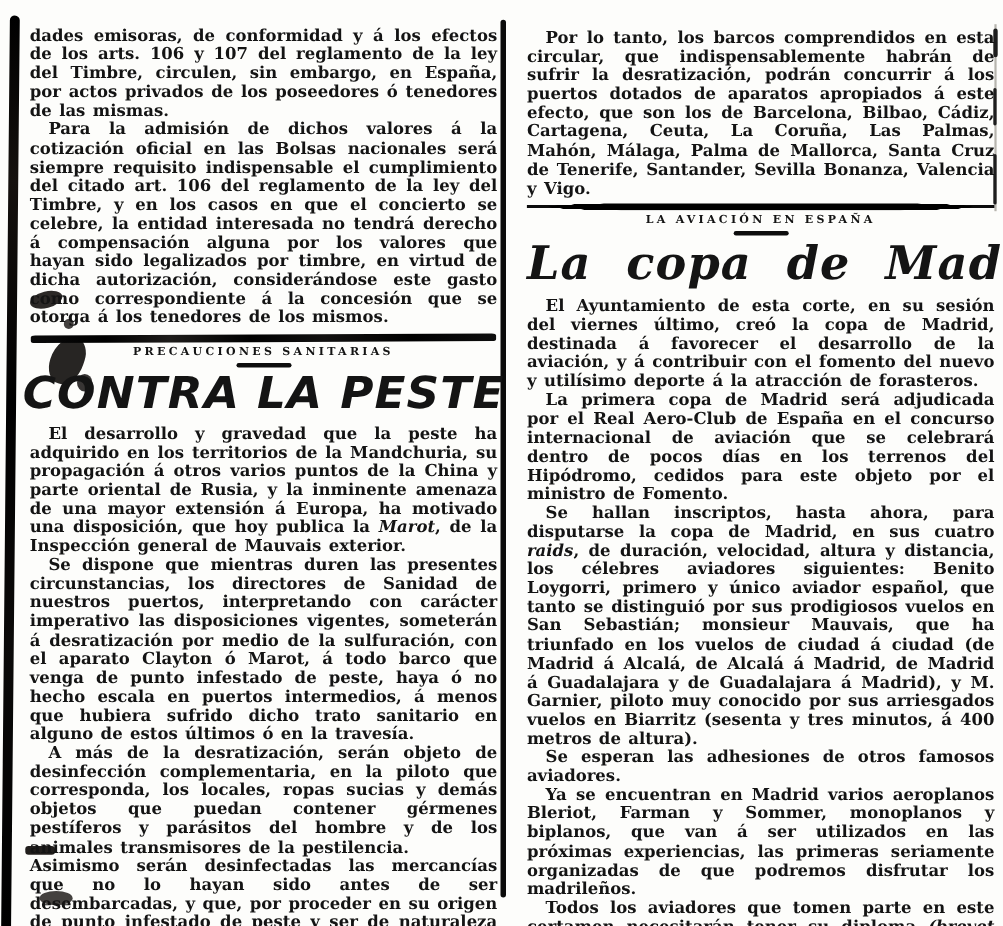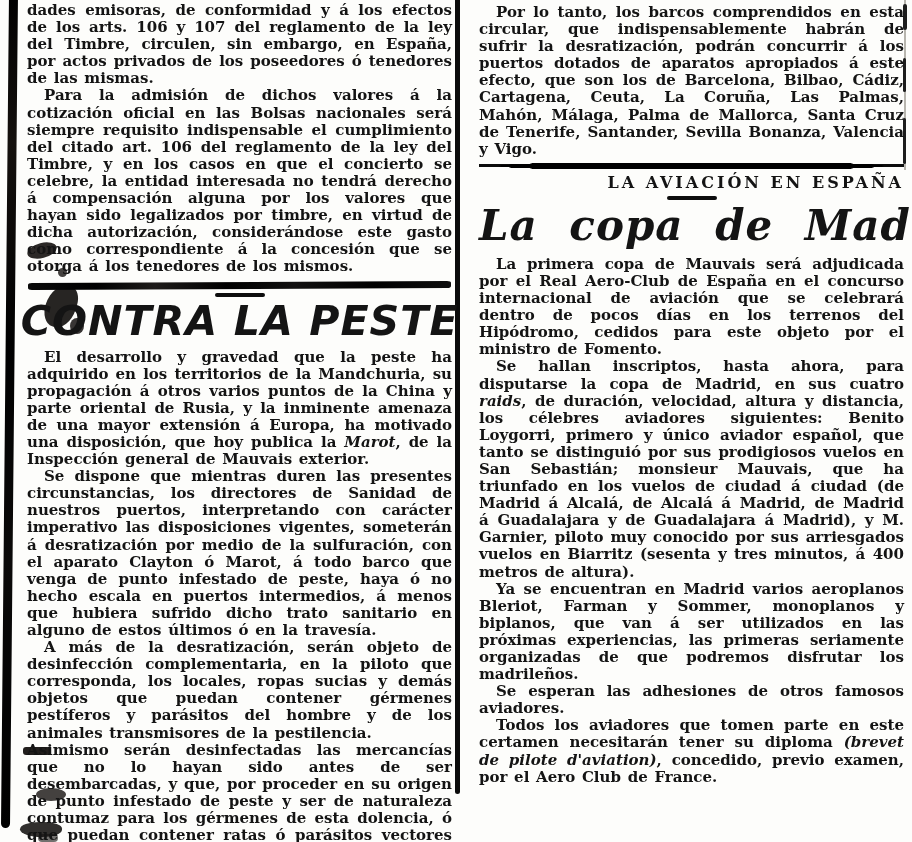--- a/index.html
+++ b/index.html
@@ -3,21 +3,21 @@
 <meta charset="utf-8">
 <style>
   :root { --paper:#fdfdfb; --ink:#141414; }
   * { box-sizing: border-box; }
   html,body { margin:0; padding:0; }
   body {
     width:912px; height:842px; position:relative; overflow:hidden;
     background:var(--paper); color:var(--ink);
     font-family:"DejaVu Serif","Liberation Serif",serif;
   }
-  .page { position:absolute; inset:0; }
+  .page { position:absolute; inset:0;margin-top:22px; }
 
   
   .fold-bar { position:absolute; left:5px; top:-8px; width:9px; height:836px;
     background:linear-gradient(180deg,#000 0%,#15110e 18%,#000 42%,#0b0a09 68%,#000 100%);
     border-radius:5px; transform:rotate(0.55deg); }
   .col-rule { position:absolute; left:455px; top:-4px; width:5px; height:798px;
     background:#0b0b0b; border-radius:3px; }
   .edge-line { position:absolute; left:904px; top:0; width:2px; height:170px; background:#b7b5ae; }
   .edge-dash { position:absolute; background:#1d1d1d; border-radius:2px; }
   .blob { position:absolute; background:#151210; }
@@ -32,21 +32,21 @@
   .noindent { text-indent:0; }
   .it { font-style:italic; }
 
   .rule-thick { height:7px; margin:6px 1px 4px;
     background:linear-gradient(90deg,#0a0a0a 0%,#000 16%,#1e1c1a 30%,#000 47%,#121110 63%,#000 82%,#0e0e0e 100%);
     border-radius:4px/2px; transform:rotate(-0.25deg); }
   .rule-taper { height:6px; margin:5px 0 4px;
     background:radial-gradient(ellipse 60% 100% at 50% 50%, #000 60%, #000 75%, rgba(0,0,0,0) 76%),
                linear-gradient(180deg, rgba(0,0,0,0) 0 1px, #0c0c0c 1px 4px, rgba(0,0,0,0) 4px);
   }
-  .kicker { text-align:right; font-weight:bold; font-size:16px;
+  .kicker { text-align:center; font-weight:bold; font-size:10px;
     letter-spacing:3px; margin:2px 0 0; }
   .kicker-divider { width:50px; height:4px; background:#0d0d0d; margin:4px auto 1px; border-radius:2px; }
 
   .headline { margin:0 0 5px; text-align:center; font-weight:bold; font-style:italic; white-space:nowrap; }
   .headline-sans { font-family:"DejaVu Sans","Liberation Sans",sans-serif;
     font-size:40px; line-height:46px; letter-spacing:1px; transform:scaleX(1.03); }
   .headline-serif { font-family:"DejaVu Serif","Liberation Serif",serif;
     font-size:42px; line-height:50px; letter-spacing:1px; word-spacing:16px; }
 </style>
 </head>
@@ -69,39 +69,41 @@
   <div class="blob" style="left:36px; top:788px; width:30px; height:13px; border-radius:50%; opacity:.8;"></div>
   <div class="blob" style="left:20px; top:822px; width:42px; height:15px; border-radius:50% 45% 50% 55%; opacity:.88;"></div>
   <div class="blob" style="left:38px; top:834px; width:20px; height:8px; border-radius:4px; opacity:.6;"></div>
 
   <div class="col col-left">
     <p class="body noindent"><span>dades emisoras, de conformidad y á los efectos de los arts. 106 y 107 del reglamento de la ley del Timbre, circulen, sin embargo, en España, por actos privados de los poseedores ó tenedores de las mismas.</span></p>
     <p class="body"><span>Para la admisión de dichos valores á la cotización oficial en las Bolsas nacionales será siempre requisito indispensable el cumplimiento del citado art. 106 del reglamento de la ley del Timbre, y en los casos en que el concierto se celebre, la entidad interesada no tendrá derecho á compensación alguna por los valores que hayan sido legalizados por timbre, en virtud de dicha autorización, considerándose este gasto como correspondiente á la concesión que se otorga á los tenedores de los mismos.</span></p>
 
     <div class="rule-thick"></div>
 
+    <div class="kicker">PRECAUCIONES SANITARIAS</div>
     <div class="kicker-divider"></div>
     <h1 class="headline headline-sans">CONTRA LA PESTE</h1>
 
     <p class="body"><span>El desarrollo y gravedad que la peste ha adquirido en los territorios de la Mandchuria, su propagación á otros varios puntos de la China y parte oriental de Rusia, y la inminente amenaza de una mayor extensión á Europa, ha motivado una disposición, que hoy publica la </span><span class="it">Marot</span><span>, de la Inspección general de Mauvais exterior.</span></p>
     <p class="body"><span>Se dispone que mientras duren las presentes circunstancias, los directores de Sanidad de nuestros puertos, interpretando con carácter imperativo las disposiciones vigentes, someterán á desratización por medio de la sulfuración, con el aparato Clayton ó Marot, á todo barco que venga de punto infestado de peste, haya ó no hecho escala en puertos intermedios, á menos que hubiera sufrido dicho trato sanitario en alguno de estos últimos ó en la travesía.</span></p>
     <p class="body"><span>A más de la desratización, serán objeto de desinfección complementaria, en la piloto que corresponda, los locales, ropas sucias y demás objetos que puedan contener gérmenes pestíferos y parásitos del hombre y de los animales transmisores de la pestilencia.</span></p>
     <p class="body noindent"><span>Asimismo serán desinfectadas las mercancías que no lo hayan sido antes de ser desembarcadas, y que, por proceder en su origen de punto infestado de peste y ser de naturaleza contumaz para los gérmenes de esta dolencia, ó que puedan contener ratas ó parásitos vectores del contagio, lo exijan.</span></p>
   </div>
 
   <div class="col col-right">
     <p class="body"><span>Por lo tanto, los barcos comprendidos en esta circular, que indispensablemente habrán de sufrir la desratización, podrán concurrir á los puertos dotados de aparatos apropiados á este efecto, que son los de Barcelona, Bilbao, Cádiz, Cartagena, Ceuta, La Coruña, Las Palmas, Mahón, Málaga, Palma de Mallorca, Santa Cruz de Tenerife, Santander, Sevilla Bonanza, Valencia y Vigo.</span></p>
 
     <div class="rule-taper"></div>
 
     <div class="kicker">LA AVIACIÓN EN ESPAÑA</div>
     <div class="kicker-divider"></div>
     <h1 class="headline headline-serif">La copa de Madrid</h1>
 
-    <p class="body"><span>La primera copa de Mauvais será adjudicada por el Real Aero-Club de España en el concurso internacional de aviación que se celebrará dentro de pocos días en los terrenos del Hipódromo, cedidos para este objeto por el ministro de Fomento.</span></p>
+    <p class="body"><span>El Ayuntamiento de esta corte, en su sesión del viernes último, creó la copa de Madrid, destinada á favorecer el desarrollo de la aviación, y á contribuir con el fomento del nuevo y utilísimo deporte á la atracción de forasteros.</span></p>
+    <p class="body"><span>La primera copa de Madrid será adjudicada por el Real Aero-Club de España en el concurso internacional de aviación que se celebrará dentro de pocos días en los terrenos del Hipódromo, cedidos para este objeto por el ministro de Fomento.</span></p>
     <p class="body"><span>Se hallan inscriptos, hasta ahora, para disputarse la copa de Madrid, en sus cuatro </span><span class="it">raids</span><span>, de duración, velocidad, altura y distancia, los célebres aviadores siguientes: Benito Loygorri, primero y único aviador español, que tanto se distinguió por sus prodigiosos vuelos en San Sebastián; monsieur Mauvais, que ha triunfado en los vuelos de ciudad á ciudad (de Madrid á Alcalá, de Alcalá á Madrid, de Madrid á Guadalajara y de Guadalajara á Madrid), y M. Garnier, piloto muy conocido por sus arriesgados vuelos en Biarritz (sesenta y tres minutos, á 400 metros de altura).</span></p>
+    <p class="body"><span>Se esperan las adhesiones de otros famosos aviadores.</span></p>
     <p class="body"><span>Ya se encuentran en Madrid varios aeroplanos Bleriot, Farman y Sommer, monoplanos y biplanos, que van á ser utilizados en las próximas experiencias, las primeras seriamente organizadas de que podremos disfrutar los madrileños.</span></p>
-    <p class="body"><span>Se esperan las adhesiones de otros famosos aviadores.</span></p>
     <p class="body"><span>Todos los aviadores que tomen parte en este certamen necesitarán tener su diploma </span><span class="it">(brevet de pilote d'aviation)</span><span>, concedido, previo examen, por el Aero Club de France.</span></p>
 
   </div>
 
 </div>
 
 </body></html>

